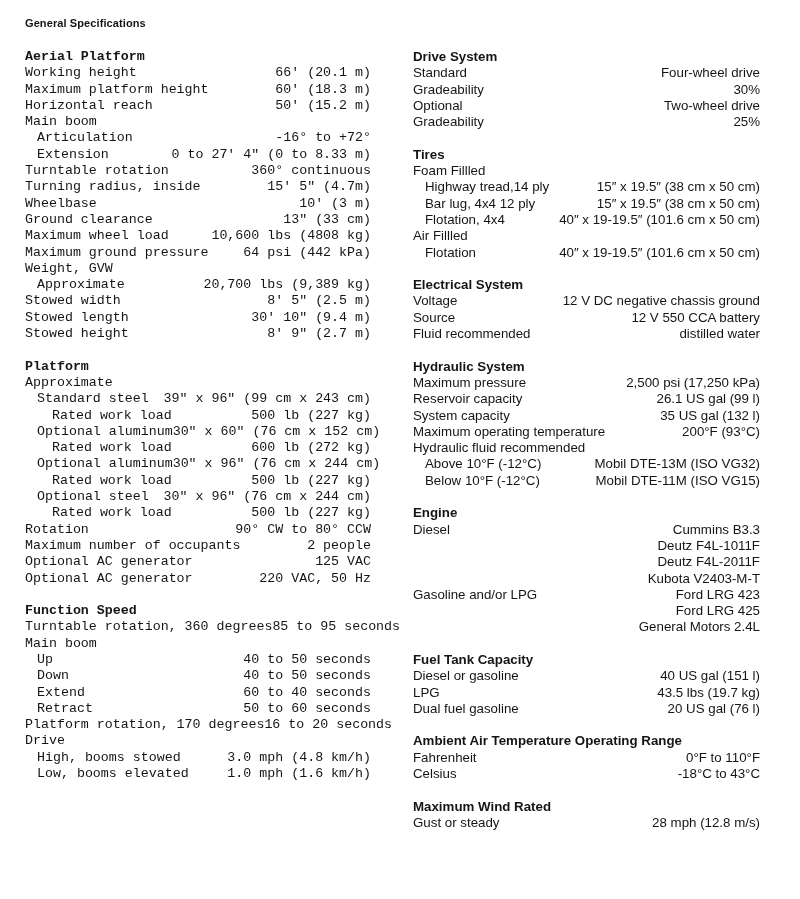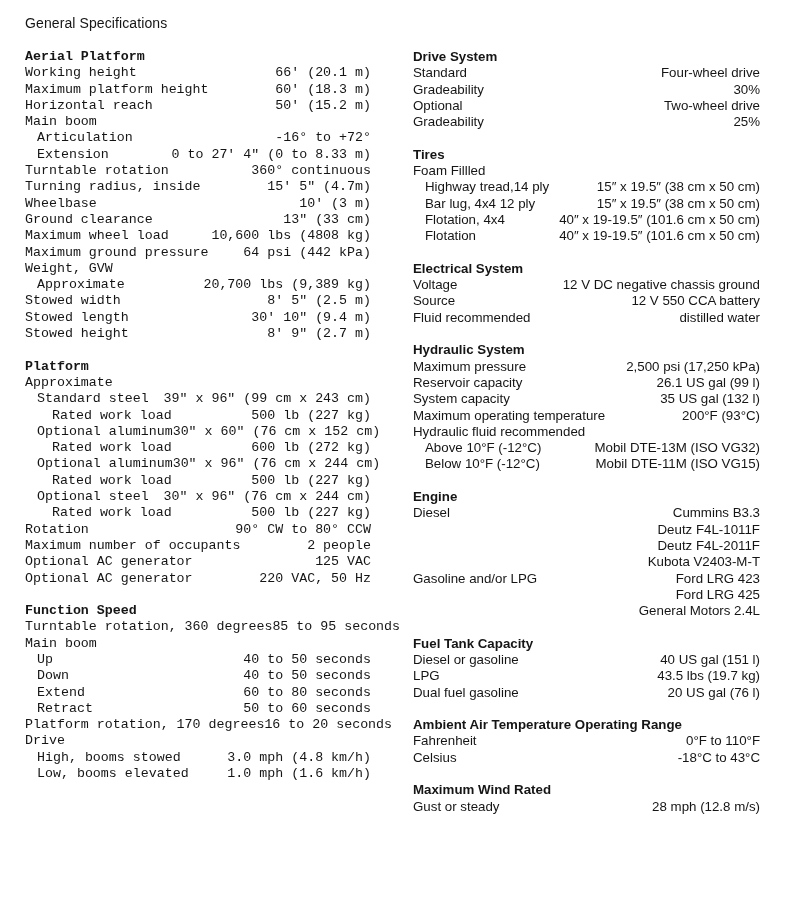--- a/index.html
+++ b/index.html
@@ -15,23 +15,23 @@
     line-height: 16.3px;
     color: #151515;
     overflow: hidden;
   }
   .page {
     box-sizing: border-box;
     width: 800px;
     padding: 13px 40px 0 25px;
   }
   .page-title {
-    font-size: 14px;
+    font-size: 11px;
     line-height: 21px;
-    font-weight: normal;
+    font-weight: bold;
     margin: 0 0 15px 0;
     letter-spacing: 0.1px;
   }
   .cols {
     display: flex;
     align-items: flex-start;
   }
   .col {
     flex: none;
   }
@@ -198,21 +198,21 @@
           <div class="row ind-1">
             <span class="label">Up</span>
             <span class="value">40 to 50 seconds</span>
           </div>
           <div class="row ind-1">
             <span class="label">Down</span>
             <span class="value">40 to 50 seconds</span>
           </div>
           <div class="row ind-1">
             <span class="label">Extend</span>
-            <span class="value">60 to 80 seconds</span>
+            <span class="value">60 to 40 seconds</span>
           </div>
           <div class="row ind-1">
             <span class="label">Retract</span>
             <span class="value">50 to 60 seconds</span>
           </div>
           <div class="row">
             <span class="label">Platform rotation, 170 degrees</span>
             <span class="value">16 to 20 seconds</span>
           </div>
           <div class="row">
@@ -257,20 +257,23 @@
             <span class="label">Highway tread,14 ply</span>
             <span class="value">15″ x 19.5″ (38 cm x 50 cm)</span>
           </div>
           <div class="row ind-1">
             <span class="label">Bar lug, 4x4 12 ply</span>
             <span class="value">15″ x 19.5″ (38 cm x 50 cm)</span>
           </div>
           <div class="row ind-1">
             <span class="label">Flotation, 4x4</span>
             <span class="value">40″ x 19-19.5″ (101.6 cm x 50 cm)</span>
+          </div>
+          <div class="row">
+            <span class="label">Air Fillled</span>
           </div>
           <div class="row ind-1">
             <span class="label">Flotation</span>
             <span class="value">40″ x 19-19.5″ (101.6 cm x 50 cm)</span>
           </div>
         </div>
         <div class="section">
           <div class="section-heading">Electrical System</div>
           <div class="row">
             <span class="label">Voltage</span>

